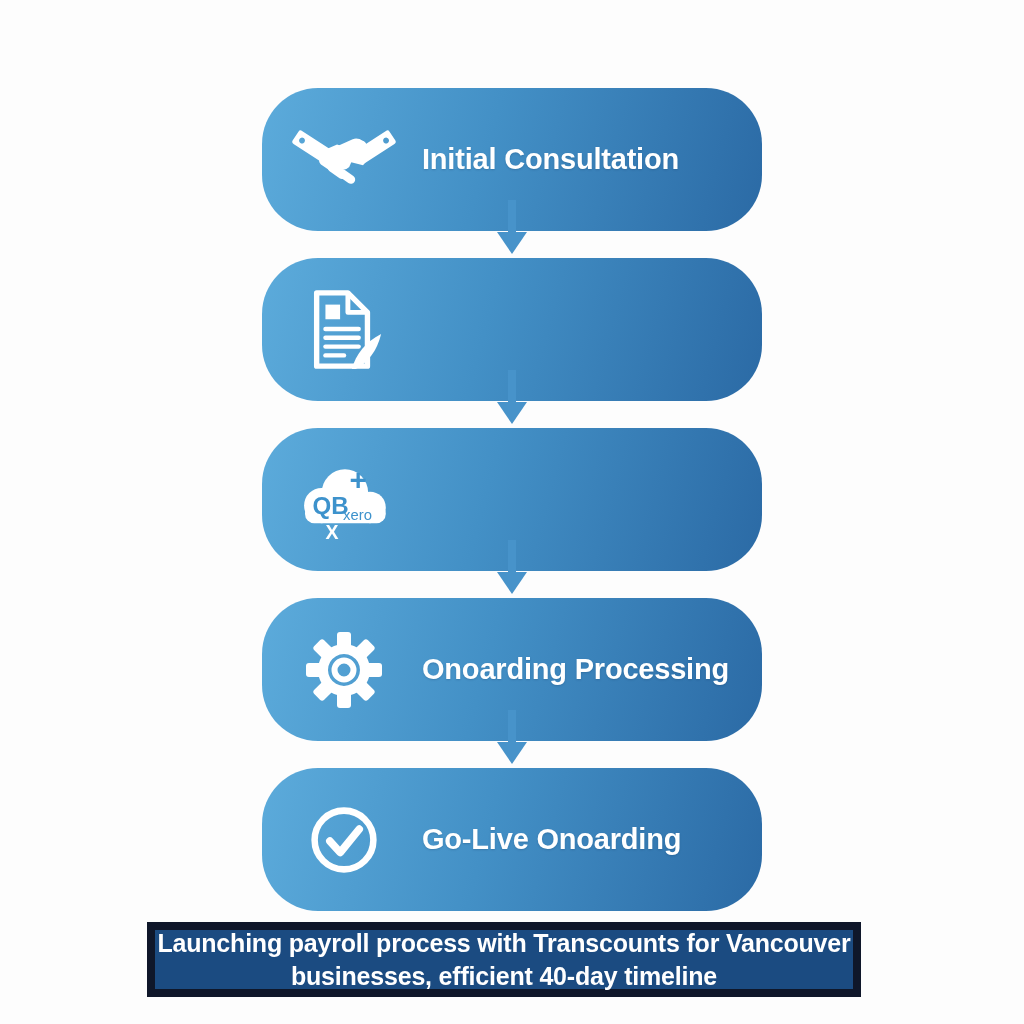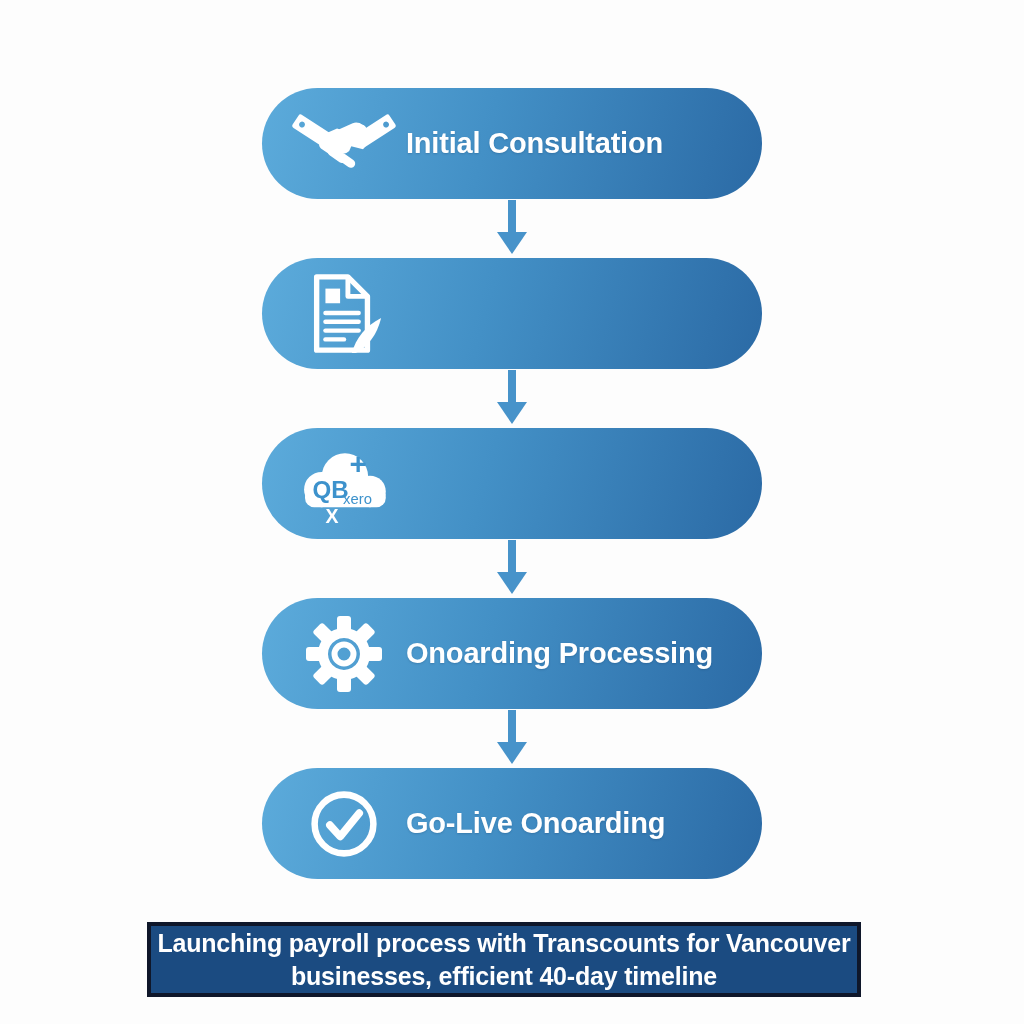--- a/index.html
+++ b/index.html
@@ -1,29 +1,29 @@
 <!DOCTYPE html>
 <html><head>
 <meta charset="utf-8">
 <style>
   html,body{margin:0;padding:0;}
   body{width:1024px;height:1024px;background:#fdfdfd;font-family:"Liberation Sans",sans-serif;position:relative;overflow:hidden;}
   .canvas{position:absolute;inset:0;width:1024px;height:1024px;background:#fdfdfd;}
   .pill{
-    position:absolute;left:262px;width:500px;height:111px;border-radius:56px;
+    position:absolute;left:262px;width:500px;height:143px;border-radius:56px;
     background:linear-gradient(105deg,#5cabdb 0%,#4390c6 45%,#2b6aa5 100%);
-    display:flex;align-items:center;padding-left:26px;box-sizing:border-box;
+    display:flex;align-items:center;padding-left:26px;box-sizing:border-box;gap:16px;
   }
   .pill-icon{width:112px;min-width:112px;display:flex;align-items:center;justify-content:center;}
   .pill-label{color:#ffffff;font-size:29px;font-weight:bold;letter-spacing:-0.2px;margin-left:6px;white-space:nowrap;
     text-shadow:0 1px 2px rgba(20,60,100,0.25);}
   .arrow{position:absolute;left:496px;width:32px;height:54px;}
   .banner{
     position:absolute;left:147px;top:922px;width:714px;height:75px;box-sizing:border-box;
-    background:#1b4b81;border:4px solid #0f172a;
+    background:#1b4b81;border:8px solid #0f172a;
     display:flex;flex-direction:column;align-items:center;justify-content:center;
     color:#ffffff;font-weight:bold;font-size:25px;line-height:1.32;text-align:center;letter-spacing:-0.2px;
   }
   svg{display:block;}
   .cloud-txt{font-family:"Liberation Sans",sans-serif;}
 </style>
 </head>
 <body>
 
 <div class="canvas">

